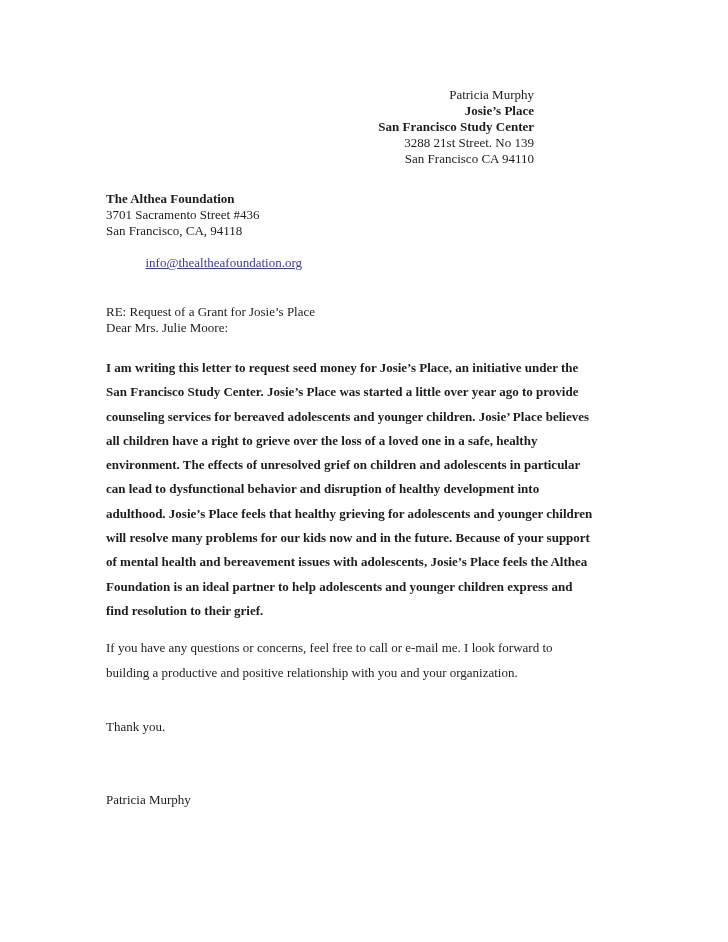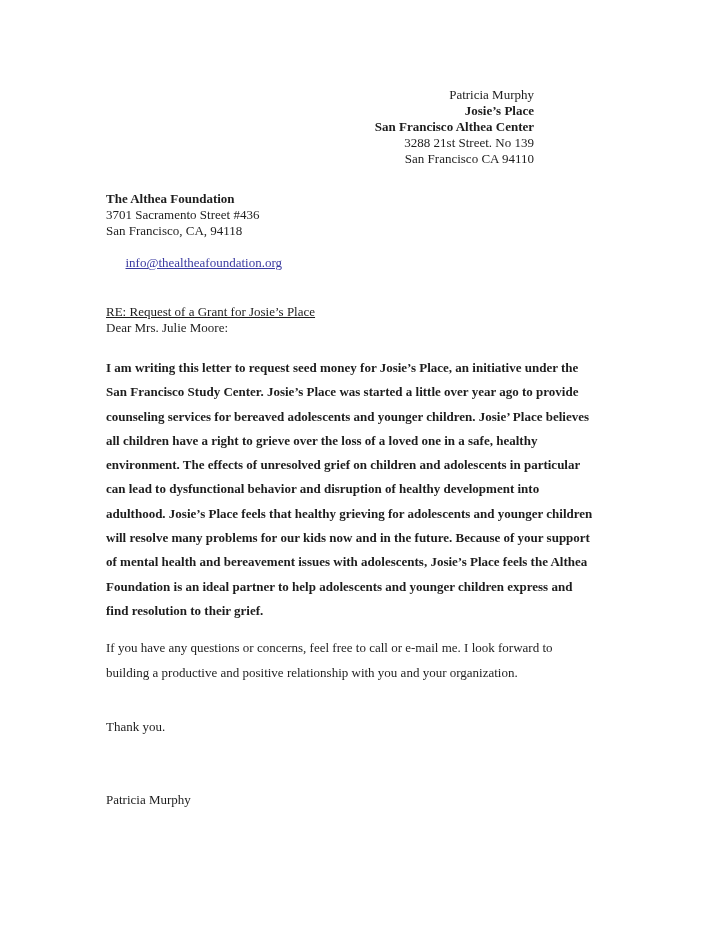--- a/index.html
+++ b/index.html
@@ -23,43 +23,44 @@
     line-height: 16px;
     white-space: pre;
   }
   .bold { font-weight: bold; }
   .sender-block { text-align: right; }
   .recipient-block { margin-top: 24px; }
   .email-link {
     color: #3a3aa0;
     text-decoration: underline;
     cursor: pointer;
+    margin-left: 20px;
   }
-  .subject-line { margin-top: 17px; text-decoration: underline; }
+  .subject-line { margin-top: 17px; }
   .salutation-line { }
   .letter-body {
     margin: 0;
     white-space: pre;
     line-height: 24.3px;
   }
   .para-1 { margin-top: 20px; font-weight: bold; }
   .para-2 { margin-top: 13px; }
   .thanks-line { margin-top: 34px; }
   .signoff-line { margin-top: 37px; }
   .signature-line { margin-top: 57px; }
 </style>
 </head>
 <body>
 
 <div class="page">
 
   <div class="sender-block">
     <div class="line">Patricia Murphy</div>
     <div class="line bold">Josie’s Place</div>
-    <div class="line bold">San Francisco Althea Center</div>
+    <div class="line bold">San Francisco Study Center</div>
     <div class="line">3288 21st Street. No 139</div>
     <div class="line">San Francisco CA 94110</div>
   </div>
 
   <div class="recipient-block">
     <div class="line bold">The Althea Foundation</div>
     <div class="line">3701 Sacramento Street #436</div>
     <div class="line">San Francisco, CA, 94118</div>
     <div class="line">
       <a class="email-link">info@thealtheafoundation.org</a>

